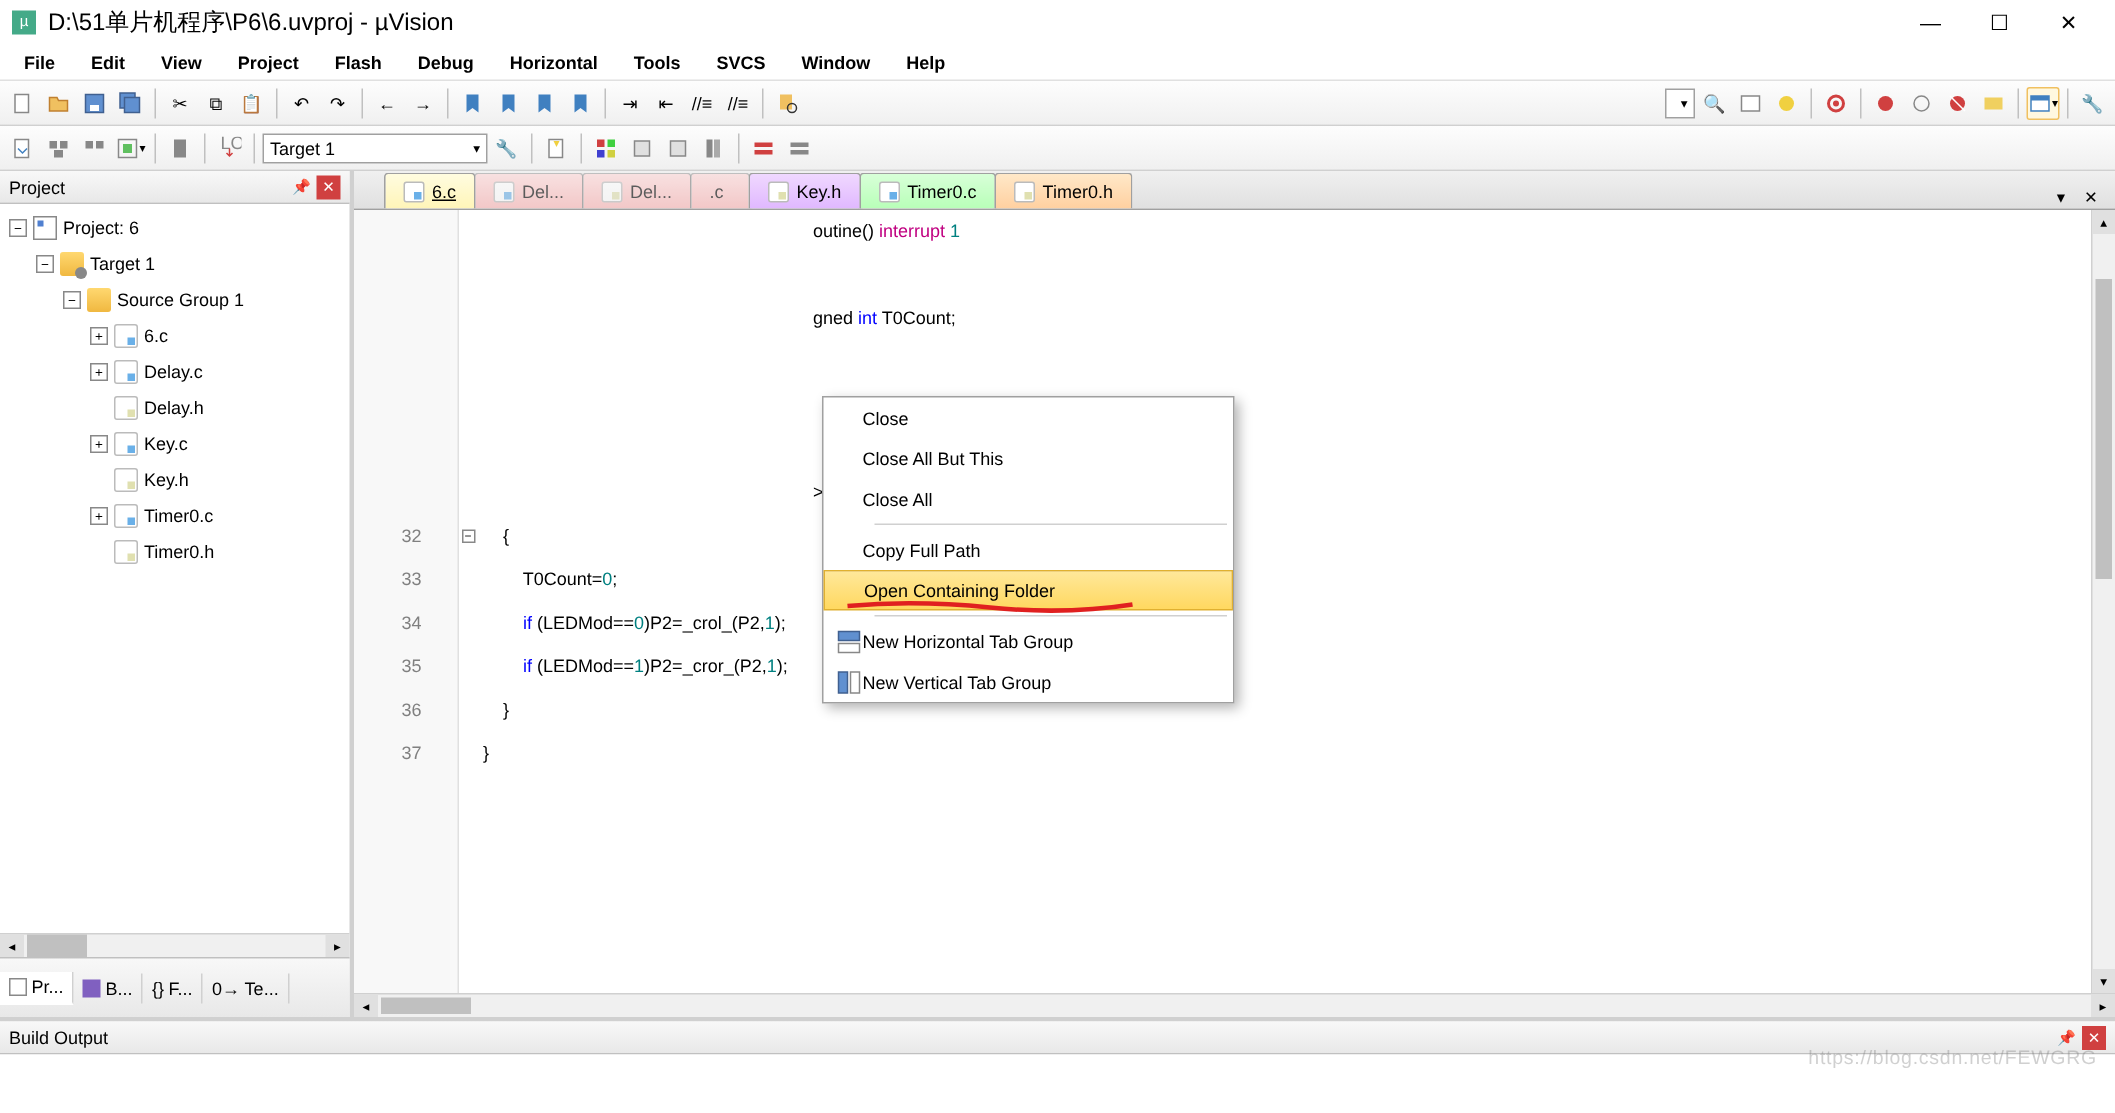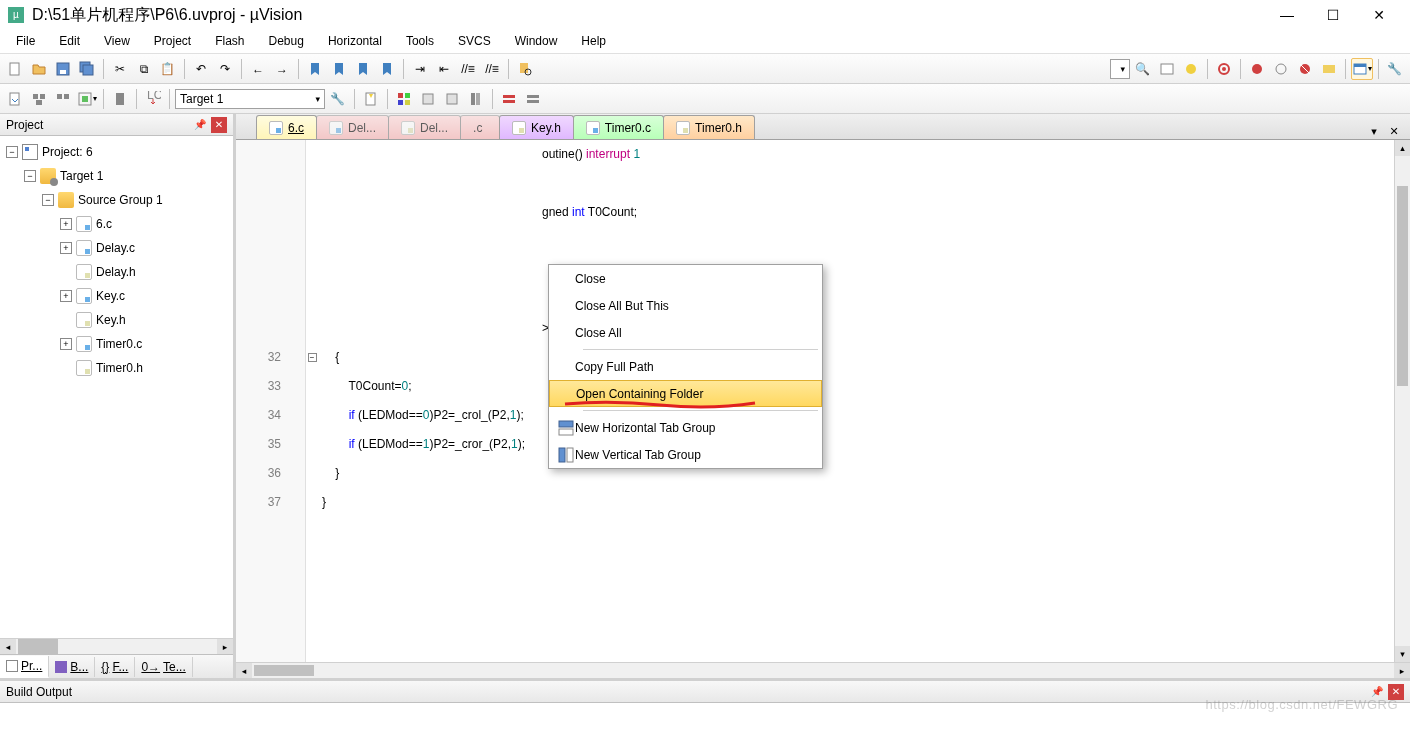--- a/index.html
+++ b/index.html
@@ -2,21 +2,21 @@
 <html><head>
 <meta charset="utf-8">
 <style>
 *{margin:0;padding:0;box-sizing:border-box;font-family:"Segoe UI",Tahoma,sans-serif;font-size:12px;}
 body{background:#fff;overflow:hidden;width:1410px;height:742px;position:relative;}
 .title-bar{height:30px;display:flex;align-items:center;padding:0 8px;background:#fff;}
 .title-bar .app-icon{width:16px;height:16px;background:#4a8;margin-right:8px;display:inline-block;font-size:10px;color:#fff;text-align:center;line-height:16px;}
 .title-bar .title{flex:1;font-size:16px;}
 .win-controls{display:flex;gap:0;}
 .win-controls div{width:46px;height:30px;display:flex;align-items:center;justify-content:center;font-size:14px;cursor:pointer;}
-.menu-bar{height:24px;display:flex;align-items:flex-start;padding:0 4px;border-bottom:1px solid #e0e0e0;}
+.menu-bar{height:24px;display:flex;align-items:center;padding:0 4px;border-bottom:1px solid #e0e0e0;font-weight:bold;}
 .menu-bar span{padding:4px 12px;cursor:pointer;}
 .toolbar{height:30px;display:flex;align-items:center;padding:2px 4px;border-bottom:1px solid #d0d0d0;background:linear-gradient(#fdfdfd,#f0f0f0);gap:2px;}
 .toolbar .tb-btn{width:22px;height:22px;display:flex;align-items:center;justify-content:center;cursor:pointer;border:1px solid transparent;border-radius:2px;}
 .toolbar .sep{width:1px;height:20px;background:#c0c0c0;margin:0 3px;}
 .toolbar .combo{height:20px;border:1px solid #a0a0a0;background:#fff;padding:0 4px;display:flex;align-items:center;min-width:120px;}
 .toolbar .combo .arrow{margin-left:auto;font-size:9px;}
 .toolbar .flex-spacer{flex:1;}
 .main-area{display:flex;height:calc(100% - 30px - 24px - 30px - 30px - 24px - 40px);}
 .project-panel{width:236px;border-right:3px solid #d0d0d0;display:flex;flex-direction:column;background:#fff;}
 .panel-header{height:22px;background:linear-gradient(#f8f8f8,#e8e8e8);border-bottom:1px solid #c0c0c0;display:flex;align-items:center;padding:0 6px;font-size:11px;}
@@ -33,21 +33,21 @@
 .fi-target::after{content:"";position:absolute;right:-2px;bottom:-2px;width:8px;height:8px;background:#888;border-radius:50%;}
 .fi-c{background:#fff;border:1px solid #bbb;border-radius:2px;position:relative;}
 .fi-c::after{content:"";position:absolute;right:1px;bottom:1px;width:5px;height:5px;background:#6ab0e8;}
 .fi-h{background:#fff;border:1px solid #bbb;border-radius:2px;position:relative;}
 .fi-h::after{content:"";position:absolute;right:1px;bottom:1px;width:5px;height:5px;background:#e0e0b0;}
 .proj-icon{width:16px;height:16px;background:#fff;border:1px solid #888;position:relative;}
 .proj-icon::after{content:"";position:absolute;left:2px;top:2px;width:4px;height:4px;background:#5080d0;}
 .hscroll{height:16px;background:#f0f0f0;border-top:1px solid #d0d0d0;display:flex;}
 .hscroll .thumb{width:40px;background:#c0c0c0;margin-left:2px;}
 .hscroll .arrow{width:16px;background:#e0e0e0;display:flex;align-items:center;justify-content:center;font-size:9px;}
-.panel-tabs{height:24px;background:linear-gradient(#f8f8f8,#e8e8e8);border-top:1px solid #c0c0c0;display:flex;align-items:center;font-size:11px;text-decoration:underline;}
+.panel-tabs{height:40px;background:linear-gradient(#f8f8f8,#e8e8e8);border-top:1px solid #c0c0c0;display:flex;align-items:center;font-size:11px;}
 .panel-tabs .ptab{padding:3px 6px;display:flex;align-items:center;gap:3px;cursor:pointer;border-right:1px solid #d0d0d0;}
 .panel-tabs .ptab.active{background:#fff;border-bottom:2px solid #fff;margin-bottom:-1px;}
 .panel-tabs .ptab .picon{width:12px;height:12px;display:inline-block;}
 .editor-area{flex:1;display:flex;flex-direction:column;position:relative;}
 .file-tabs{height:26px;background:linear-gradient(#f0f0f0,#e0e0e0);display:flex;align-items:flex-end;border-bottom:1px solid #a0a0a0;padding-left:20px;position:relative;}
 .file-tab{height:24px;padding:0 12px;display:flex;align-items:center;gap:5px;border:1px solid #a0a0a0;border-bottom:none;border-radius:3px 3px 0 0;margin-right:-1px;cursor:pointer;font-size:12px;}
 .file-tab .ficon{width:14px;height:14px;}
 .ft-active{background:linear-gradient(#fffce0,#fff5b8);}
 .ft-red{background:linear-gradient(#ffd8d8,#ffb8b8);}
 .ft-purple{background:linear-gradient(#f0d8ff,#e0b8ff);}

